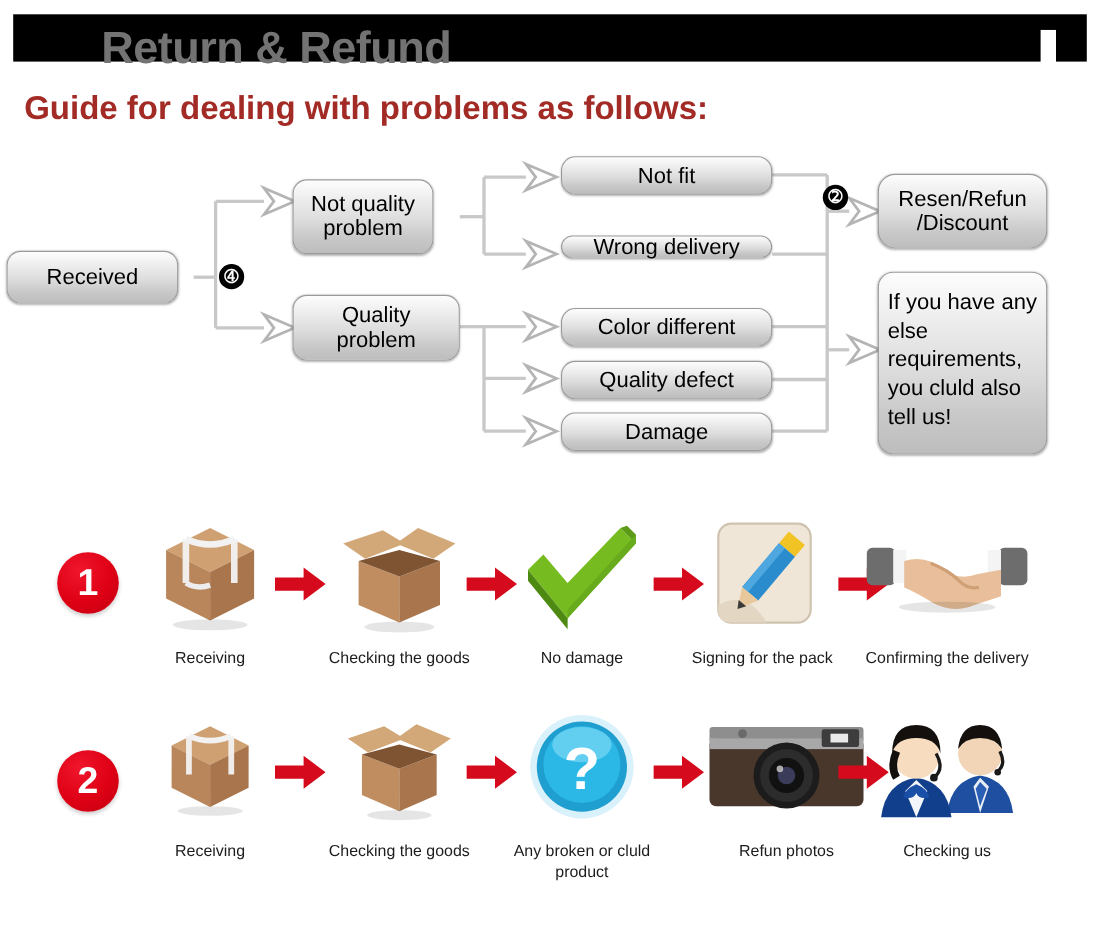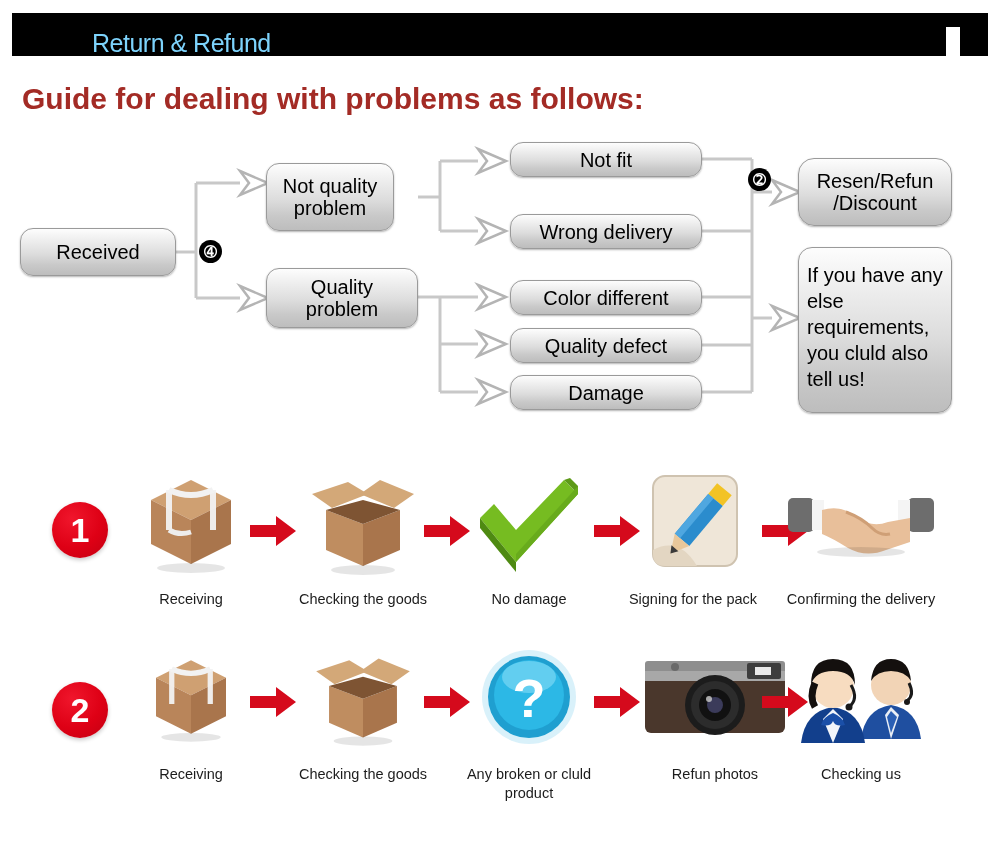--- a/index.html
+++ b/index.html
@@ -13,21 +13,21 @@
   }
   #root{position:relative;width:1000px;height:841px;}
 
   
   .header-bar{
     position:absolute;left:12px;top:13px;width:976px;height:43px;
     background:#000000;
   }
   .header-title{
     position:absolute;left:80px;top:14px;
-    font-size:25px;font-weight:normal;color:#7dd3fc;
+    font-size:41px;font-weight:bold;color:#737373;
     letter-spacing:-0.5px;line-height:33px;
     white-space:nowrap;
   }
   .header-arrow{
     position:absolute;left:918px;top:14px;width:46px;height:54px;
   }
   .section-title{
     position:absolute;left:22px;top:80px;
     font-size:30px;font-weight:bold;color:#A32B25;
     white-space:nowrap;line-height:38px;
@@ -135,39 +135,39 @@
         <polygon points="478,149 506,161 478,173 487,161"></polygon>
         <polygon points="478,219 506,231 478,243 487,231"></polygon>
         <polygon points="478,285 506,297 478,309 487,297"></polygon>
         <polygon points="478,332 506,344 478,356 487,344"></polygon>
         <polygon points="478,380 506,392 478,404 487,392"></polygon>
         <polygon points="772,180 800,192 772,204 781,192"></polygon>
         <polygon points="772,306 800,318 772,330 781,318"></polygon>
       </g>
     </svg>
 
-    <div class="fbox" style="left:20px;top:228px;width:156px;height:48px;justify-content:center;">
+    <div class="fbox" style="left:6px;top:228px;width:156px;height:48px;justify-content:center;">
       <span>Received</span>
     </div>
 
     <div class="badge" style="left:199px;top:240px;">➃</div>
 
     <div class="fbox" style="left:266px;top:163px;width:128px;height:68px;white-space:pre-line;">
       <span>Not quality
 problem</span>
     </div>
     <div class="fbox" style="left:266px;top:268px;width:152px;height:60px;white-space:pre-line;">
       <span>Quality
 problem</span>
     </div>
 
     <div class="fbox" style="left:510px;top:142px;width:192px;height:35px;">
       <span>Not fit</span>
     </div>
-    <div class="fbox" style="left:510px;top:214px;width:192px;height:35px;">
+    <div class="fbox" style="left:510px;top:214px;width:192px;height:21px;">
       <span>Wrong delivery</span>
     </div>
     <div class="fbox" style="left:510px;top:280px;width:192px;height:35px;">
       <span>Color different</span>
     </div>
     <div class="fbox" style="left:510px;top:328px;width:192px;height:35px;">
       <span>Quality defect</span>
     </div>
     <div class="fbox" style="left:510px;top:375px;width:192px;height:35px;">
       <span>Damage</span>

